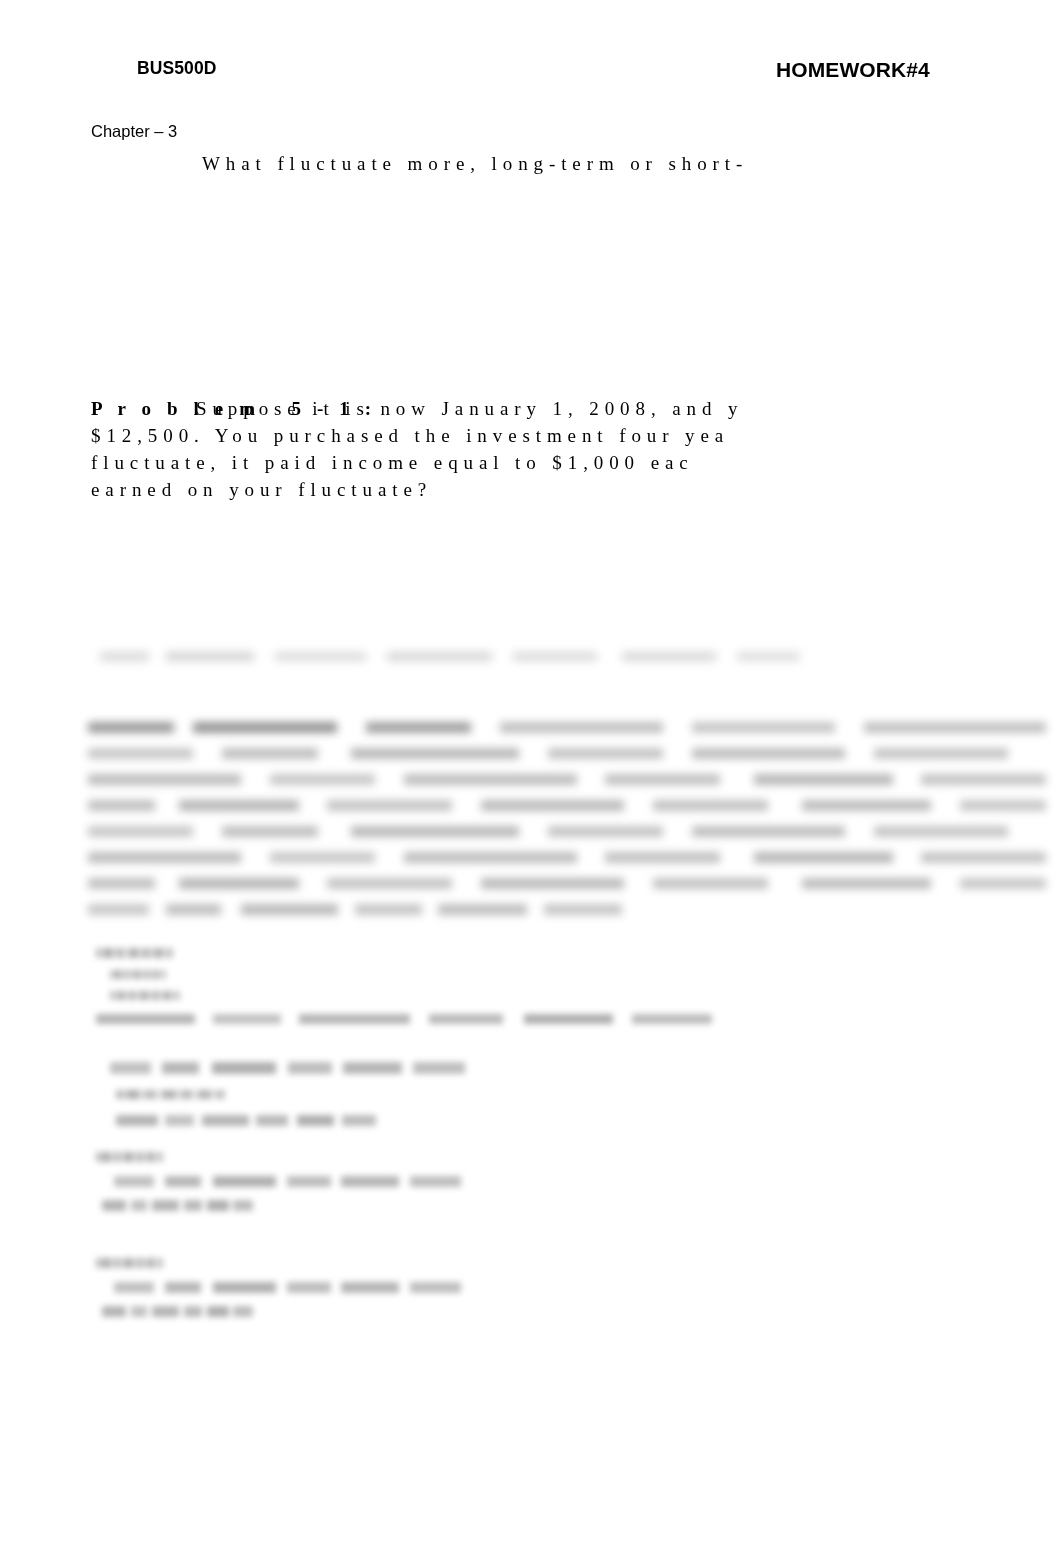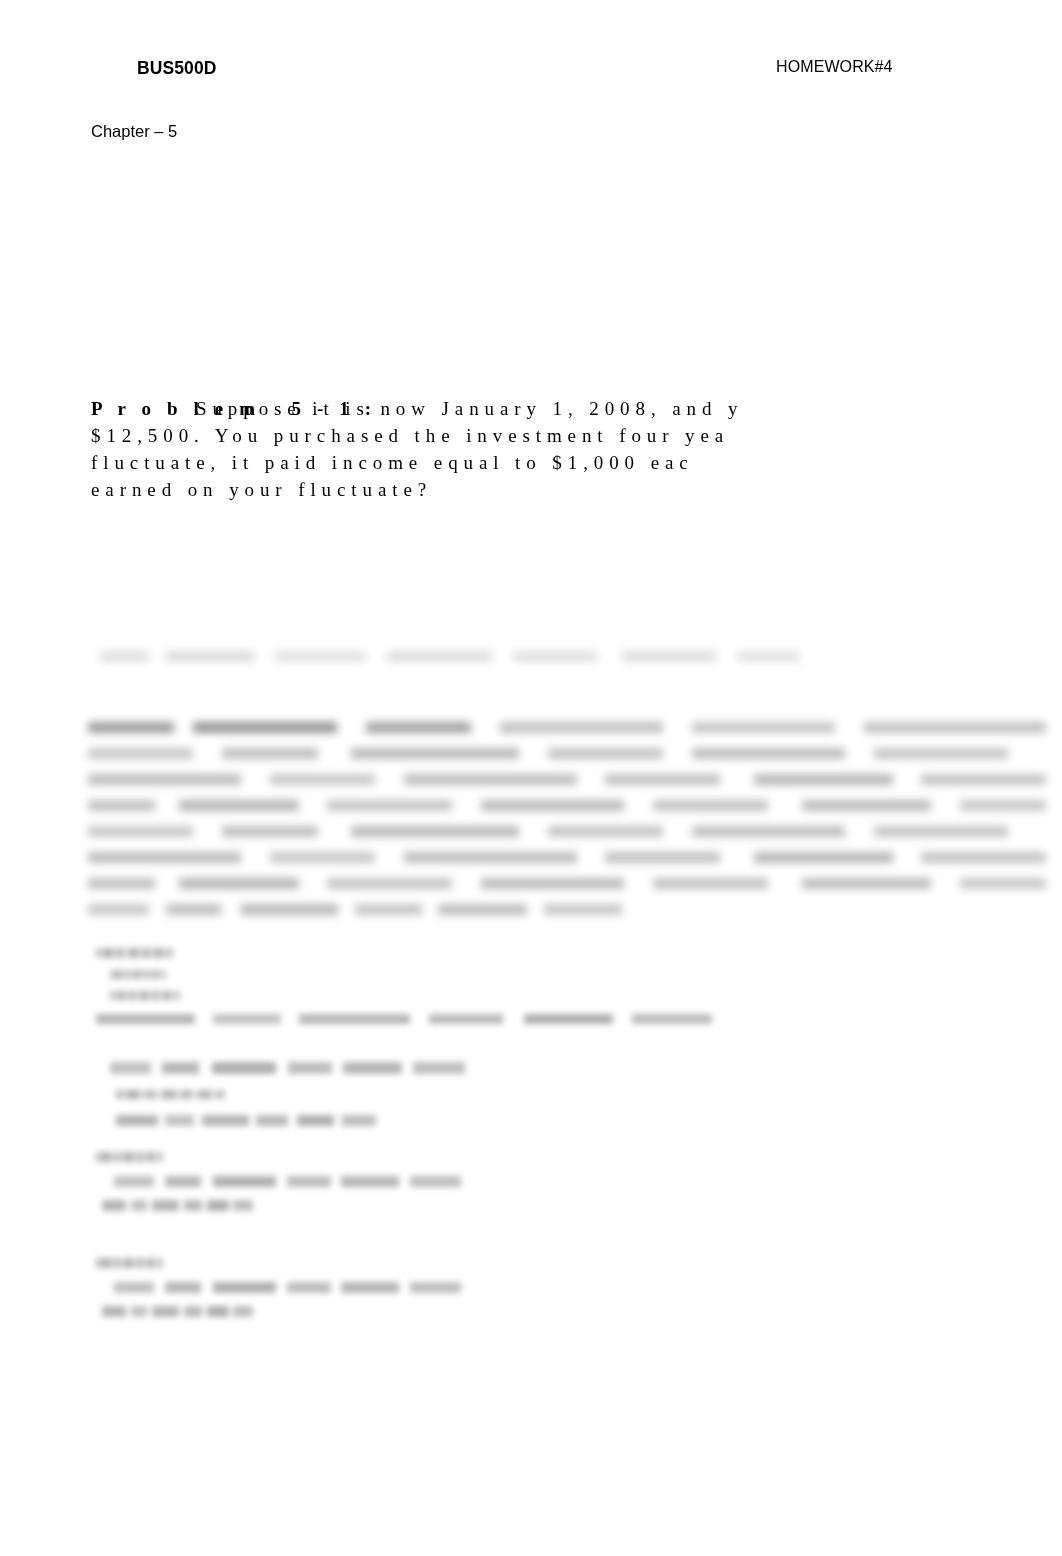--- a/index.html
+++ b/index.html
@@ -37,22 +37,22 @@
     font-weight: 700;
     letter-spacing: 0.1px;
     white-space: nowrap;
     margin-left: 46px;
   }
   .header-right {
     position: absolute;
     left: 776px;
     top: 0;
     font-family: "Liberation Sans", sans-serif;
-    font-size: 16px;
-    font-weight: 400;
+    font-size: 21px;
+    font-weight: 700;
     letter-spacing: 0.1px;
     white-space: nowrap;
   }
 
   
   .chapter-line {
     position: absolute;
     left: 91px;
     top: 122px;
     font-family: "Liberation Sans", sans-serif;
@@ -210,22 +210,23 @@
 </head>
 <body>
 
 <div class="page">
 
   <div class="doc-header">
     <span class="header-left">BUS500D</span>
     <span class="header-right">HOMEWORK#4</span>
   </div>
 
-  <div class="chapter-line">Chapter – 5</div>
-
+  <div class="chapter-line">Chapter – 3</div>
+
+  <div class="serif-block body q-body">What fluctuate more, long-term or short-</div>
 
   <div class="serif-block bold p-label">P r o b l e m   5 - 1 :</div>
   <div class="serif-block body p-body">Suppose it is now January 1, 2008, and y</div>
 
   <div class="serif-block body p-body-rest"><span>$12,500. You purchased the investment four yea</span>
 <span>fluctuate, it paid income equal to $1,000 eac</span>
 <span>earned on your fluctuate?</span></div>
 
   <div class="blurred blur-faint" style="left:100px; top:652px; width:700px; height:26px;">
     <div class="redact-line" style="width:100%; height:9px;"></div>

